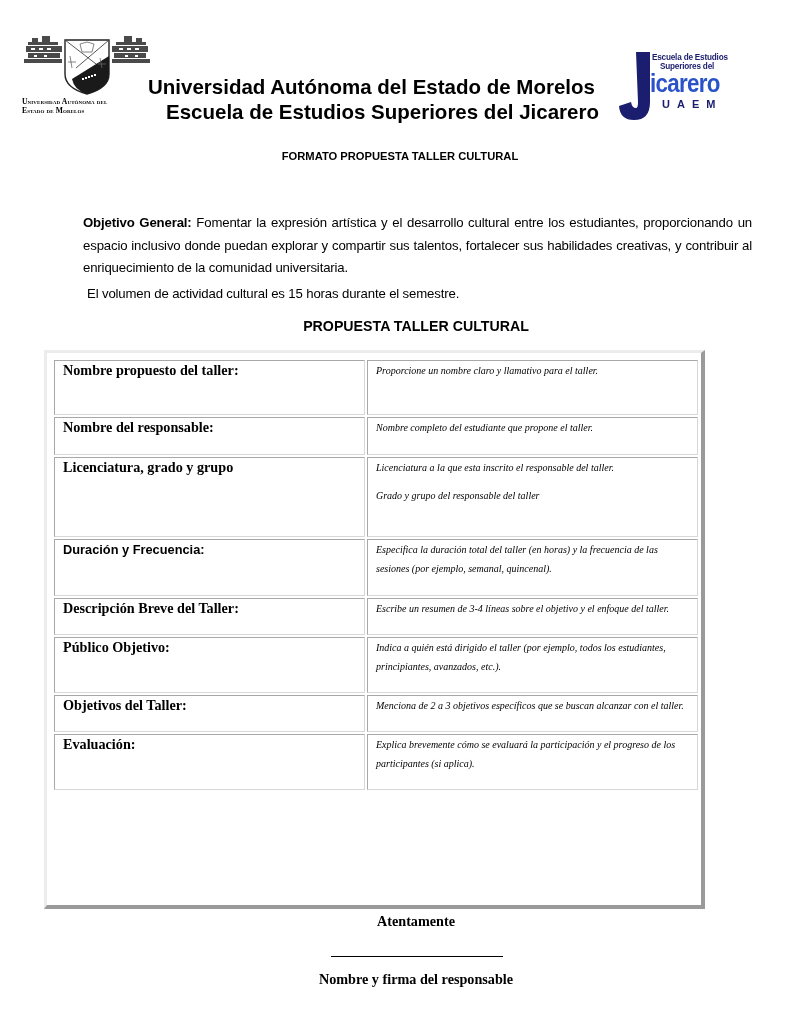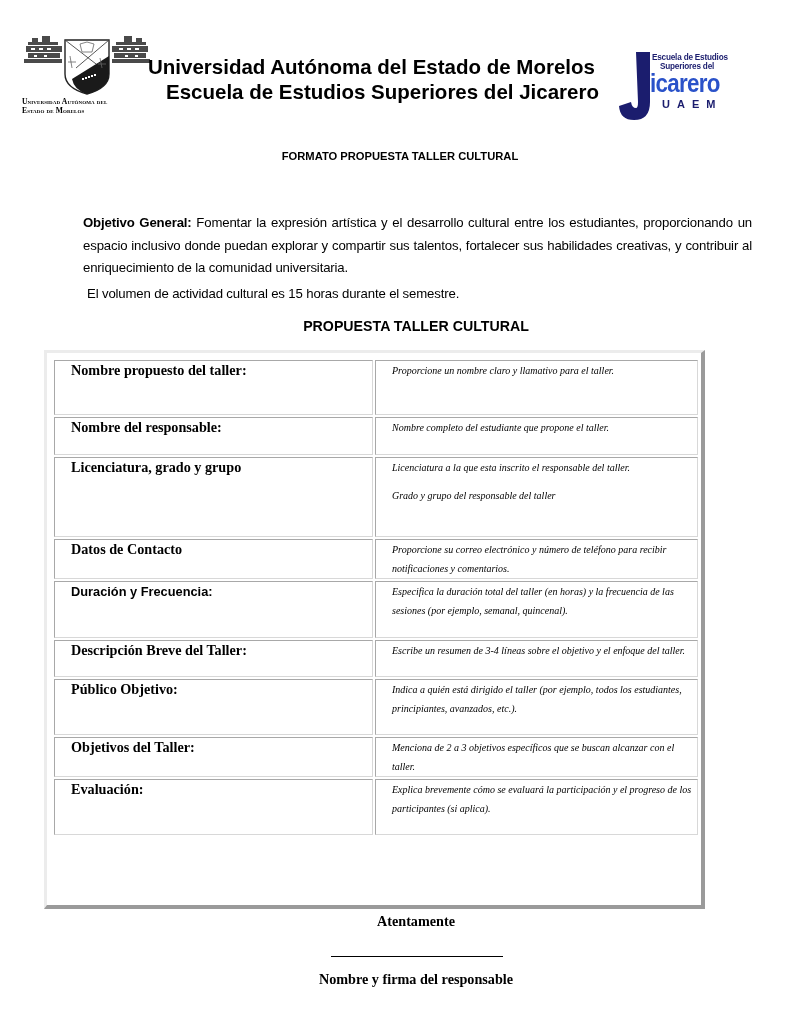--- a/index.html
+++ b/index.html
@@ -5,21 +5,21 @@
     html, body { margin: 0; padding: 0; background: #ffffff; }
     body { width: 791px; height: 1024px; position: relative; overflow: hidden; color: #000; }
 
     
     .uaem-logo { position: absolute; left: 22px; top: 34px; width: 130px; height: 82px; }
     .uaem-crest { position: absolute; left: 0; top: 0; width: 130px; height: 62px; }
     .uaem-caption { position: absolute; left: 0; top: 63px; width: 130px; text-align: left;
       font-family: "Liberation Serif", serif; font-weight: bold; font-size: 7.6px; line-height: 9px; letter-spacing: 0.1px; font-variant: small-caps; }
     .uaem-caption span { display: block; white-space: nowrap; }
 
-    .header-titles { position: absolute; left: 148px; top: 54px; width: 460px; text-align: center;
+    .header-titles { position: absolute; left: 148px; top: 74px; width: 460px; text-align: center;
       font-family: "Liberation Sans", sans-serif; font-weight: bold; font-size: 20.5px; line-height: 25px; }
     .header-titles span { display: block; white-space: nowrap; }
     .header-titles .t1 { text-align: left; }
     .header-titles .t2 { text-align: left; padding-left: 18px; }
 
     .jicarero-logo { position: absolute; left: 618px; top: 50px; width: 120px; height: 72px; }
     .jicarero-logo svg { position: absolute; left: 0; top: 0; }
     .jic-line1, .jic-line2 { position: absolute; left: 34px; font-family: "Liberation Sans", sans-serif; font-weight: bold;
       font-size: 8.2px; color: #1b1d6e; white-space: nowrap; letter-spacing: -0.2px; }
     .jic-line1 { top: 3px; }
@@ -42,21 +42,21 @@
 
     .section-title { position: absolute; left: 0; top: 318px; width: 832px; text-align: center;
       font-family: "Liberation Sans", sans-serif; font-weight: bold; font-size: 14.2px; }
 
     
     .table-wrap { position: absolute; left: 44px; top: 350px; width: 654px; height: 552px;
       border-style: solid; border-width: 3px 4px 4px 3px;
       border-color: #ececec #9a9a9a #9a9a9a #ececec; background: #fff; }
     table.form-table { position: absolute; left: 5px; top: 5px; width: 648px; border-collapse: separate; border-spacing: 2px 2px; }
     table.form-table td { vertical-align: top; border-style: solid; border-width: 1px;
-      border-color: #a8a8a8 #d8d8d8 #d8d8d8 #a8a8a8; padding: 1px 4px 0 16px; }
+      border-color: #a8a8a8 #d8d8d8 #d8d8d8 #a8a8a8; padding: 1px 4px 0 8px; }
     td.label { width: 297px; font-family: "Liberation Serif", serif; font-weight: bold; font-size: 14.2px; line-height: 17px; padding-top: 6px; }
     td.label.sans { font-family: "Liberation Sans", sans-serif; font-size: 12.8px; }
     td.desc { font-family: "Liberation Serif", serif; font-style: italic; font-size: 10px; line-height: 18.5px; padding-top: 6px; padding-right: 6px; }
     td.desc.just { text-align: justify; }
     td.desc p { margin: 0; }
     td.desc p + p { margin-top: 9px; }
 
     
     .sign { position: absolute; left: 0; width: 832px; text-align: center; font-family: "Liberation Serif", serif; font-weight: bold; font-size: 14.2px; }
     .sign-greeting { top: 913px; }
@@ -164,26 +164,20 @@
             <p>Nombre completo del estudiante que propone el taller.</p>
           </td>
       </tr>
       <tr style="height:80px">
         <td class="label">Licenciatura, grado y grupo</td>
         <td class="desc just">
           <p>Licenciatura a la que esta inscrito el responsable del taller.</p>
           <p>Grado y grupo del responsable del taller</p>
         </td>
       </tr>
-      <tr style="height:37px">
-        <td class="label">Datos de Contacto</td>
-        <td class="desc">
-            <p>Proporcione su correo electrónico y número de teléfono para recibir notificaciones y comentarios.</p>
-          </td>
-      </tr>
       <tr style="height:57px">
         <td class="label sans">Duración y Frecuencia:</td>
         <td class="desc">
             <p>Especifica la duración total del taller (en horas) y la frecuencia de las sesiones (por ejemplo, semanal, quincenal).</p>
           </td>
       </tr>
       <tr style="height:37px">
         <td class="label">Descripción Breve del Taller:</td>
         <td class="desc">
             <p>Escribe un resumen de 3-4 líneas sobre el objetivo y el enfoque del taller.</p>

